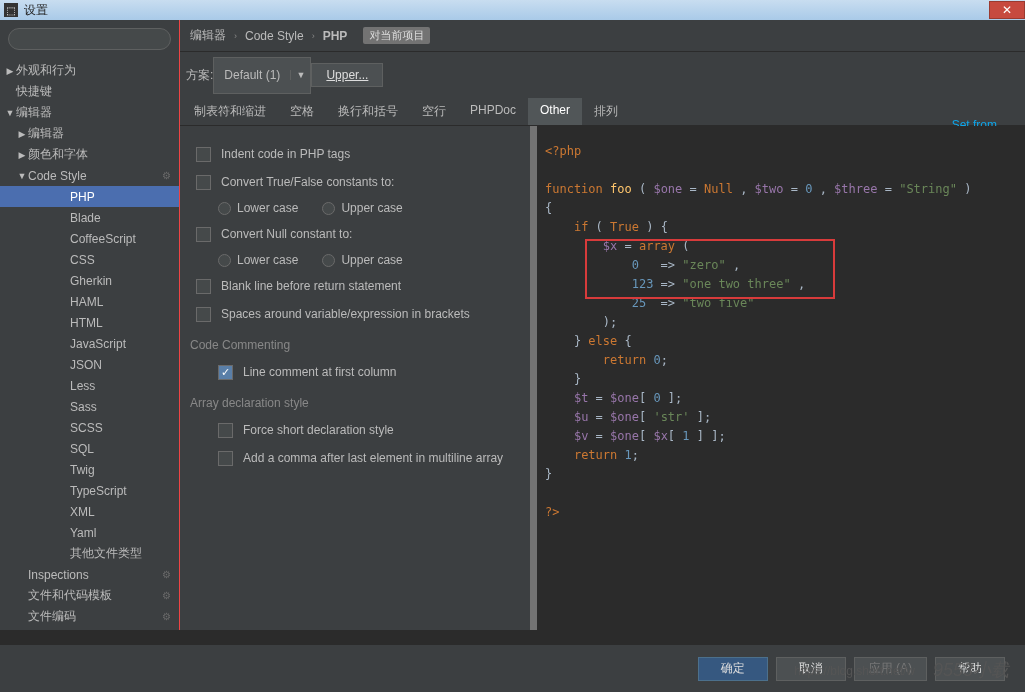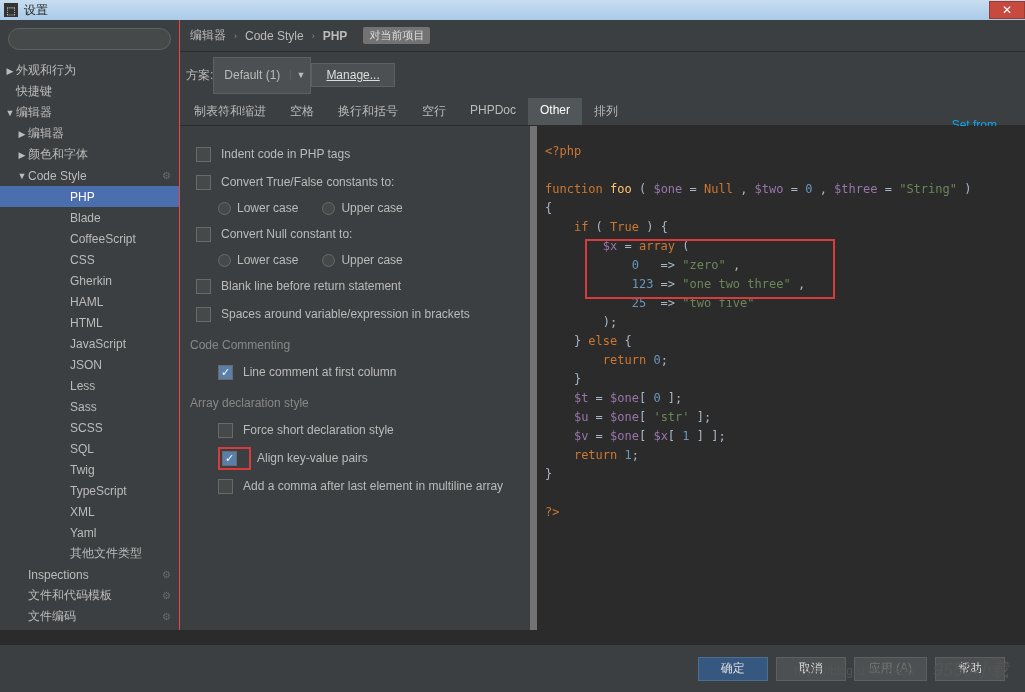--- a/index.html
+++ b/index.html
@@ -212,21 +212,21 @@
     </div>
     <div class="set-from">Set from...</div>
 
     <div class="scheme-row">
       <label>方案:</label>
       <div class="combo">
         <span class="txt">Default (1)</span>
         <span class="dd">▼</span>
       </div>
       <div class="btn">
-          <span style="text-decoration: underline">Manage...</span>
+          <span style="text-decoration: underline">Upper...</span>
         </div>
     </div>
 
     <div class="tabs" id="tabs">
         <div class="tab">制表符和缩进</div>
         <div class="tab">空格</div>
         <div class="tab">换行和括号</div>
         <div class="tab">空行</div>
         <div class="tab">PHPDoc</div>
         <div class="tab active">Other</div>
@@ -277,26 +277,20 @@
           </div>
         <div class="section-label">Code Commenting</div>
         <div class="chk-row sub">
             <span class="chk on"></span>
             <span>Line comment at first column</span>
           </div>
         <div class="section-label">Array declaration style</div>
         <div class="chk-row sub">
             <span class="chk"></span>
             <span>Force short declaration style</span>
-          </div>
-        <div class="chk-row sub">
-            <span class="red-box">
-              <span class="chk on"></span>
-            </span>
-            <span style="margin-left:6px">Align key-value pairs</span>
           </div>
         <div class="chk-row sub">
             <span class="chk"></span>
             <span>Add a comma after last element in multiline array</span>
           </div>
       </div>
 
       <div class="preview">
 <pre class="text"><span class="tag">&lt;?php</span>
 

